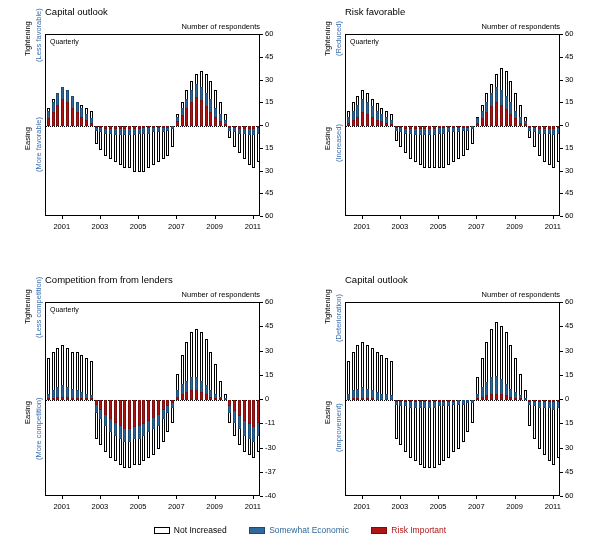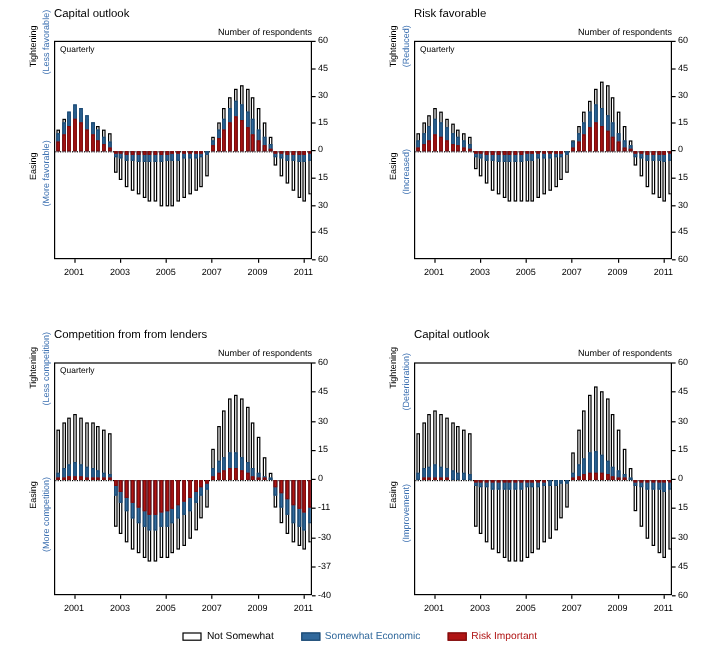--- a/index.html
+++ b/index.html
@@ -782,21 +782,21 @@
         <div class="xtick" style="left: 540.833px; top: 502px; width: 24px; text-align: center;">2011</div>
       </div>
     <div class="axis-label black" style="left:323px;top:324px;transform:rotate(-90deg);">Tightening</div>
     <div class="axis-label blue" style="left:334px;top:342px;transform:rotate(-90deg);">(Deterioration)</div>
     <div class="axis-label black" style="left:323px;top:424px;transform:rotate(-90deg);">Easing</div>
     <div class="axis-label blue" style="left:334px;top:452px;transform:rotate(-90deg);">(Improvement)</div>
   </div>
 
   <div class="legend">
     <span class="legend-item">
-      <span class="swatch not"></span><span class="lg-label not">Not Somewhat</span>
+      <span class="swatch not"></span><span class="lg-label not">Not Increased</span>
     </span>
     <span class="legend-item">
       <span class="swatch some"></span><span class="lg-label some">Somewhat Economic</span>
     </span>
     <span class="legend-item">
       <span class="swatch very"></span><span class="lg-label very">Risk Important</span>
     </span>
   </div>
 
 </div>

